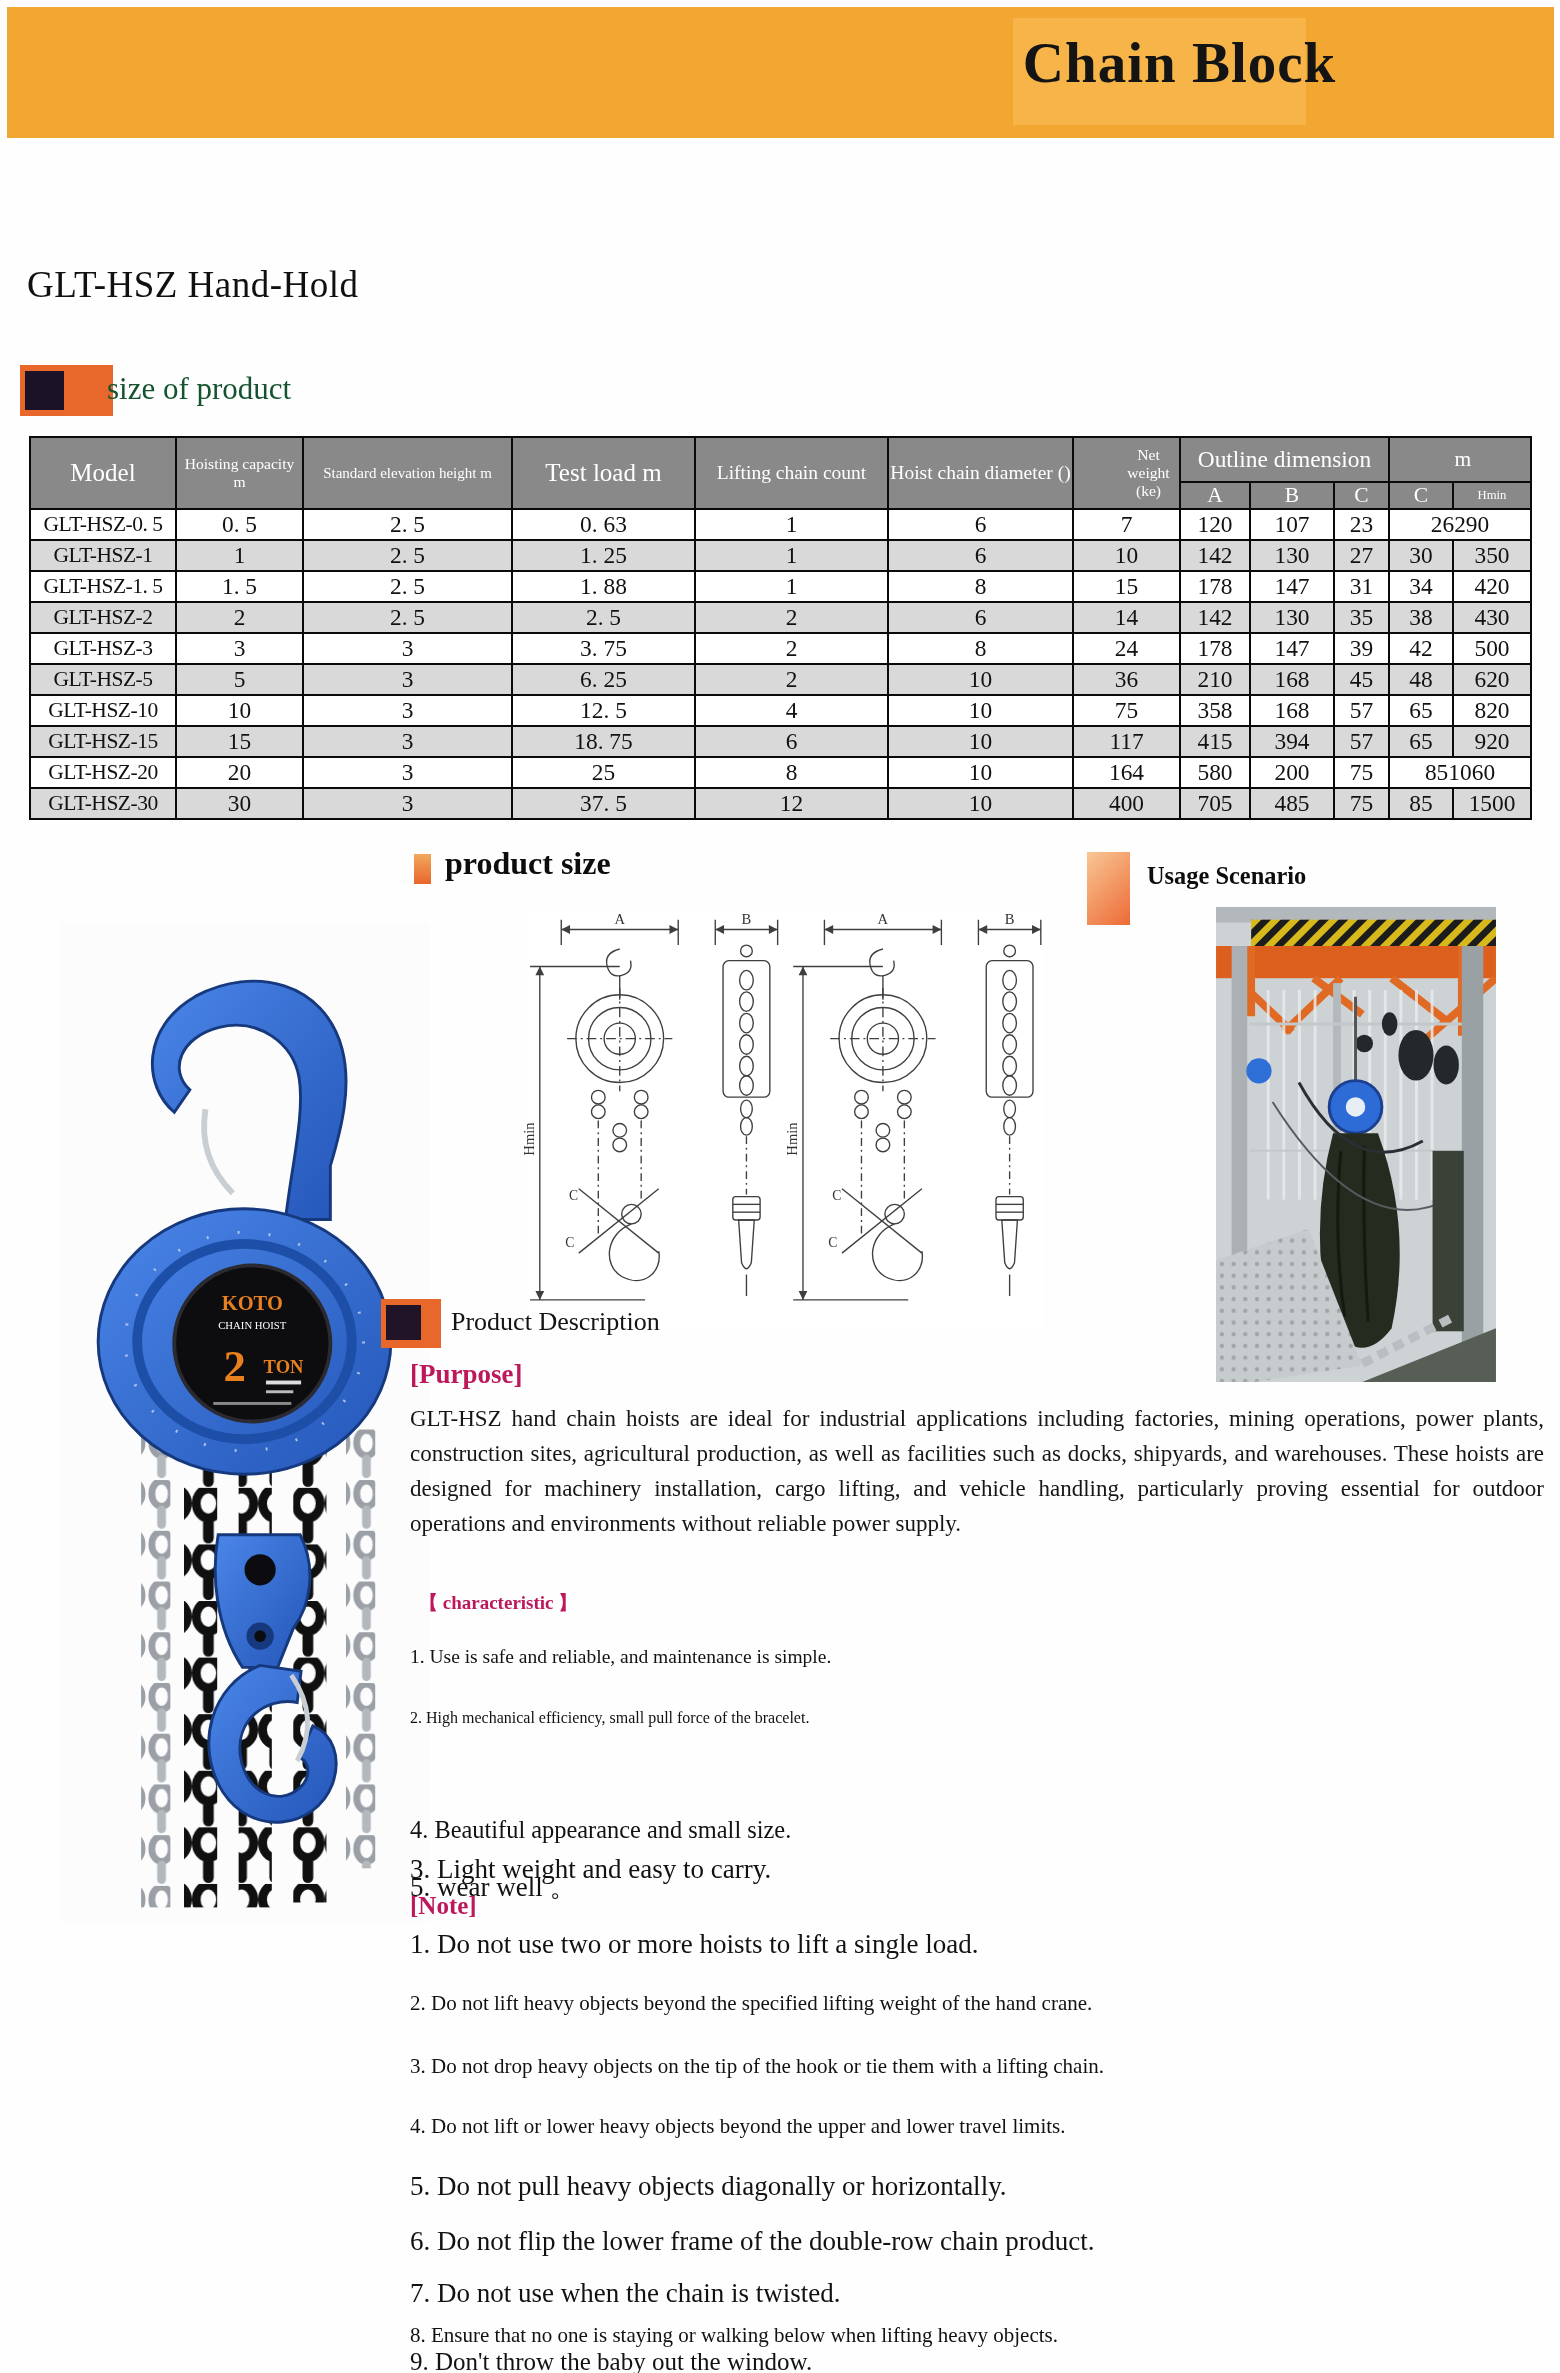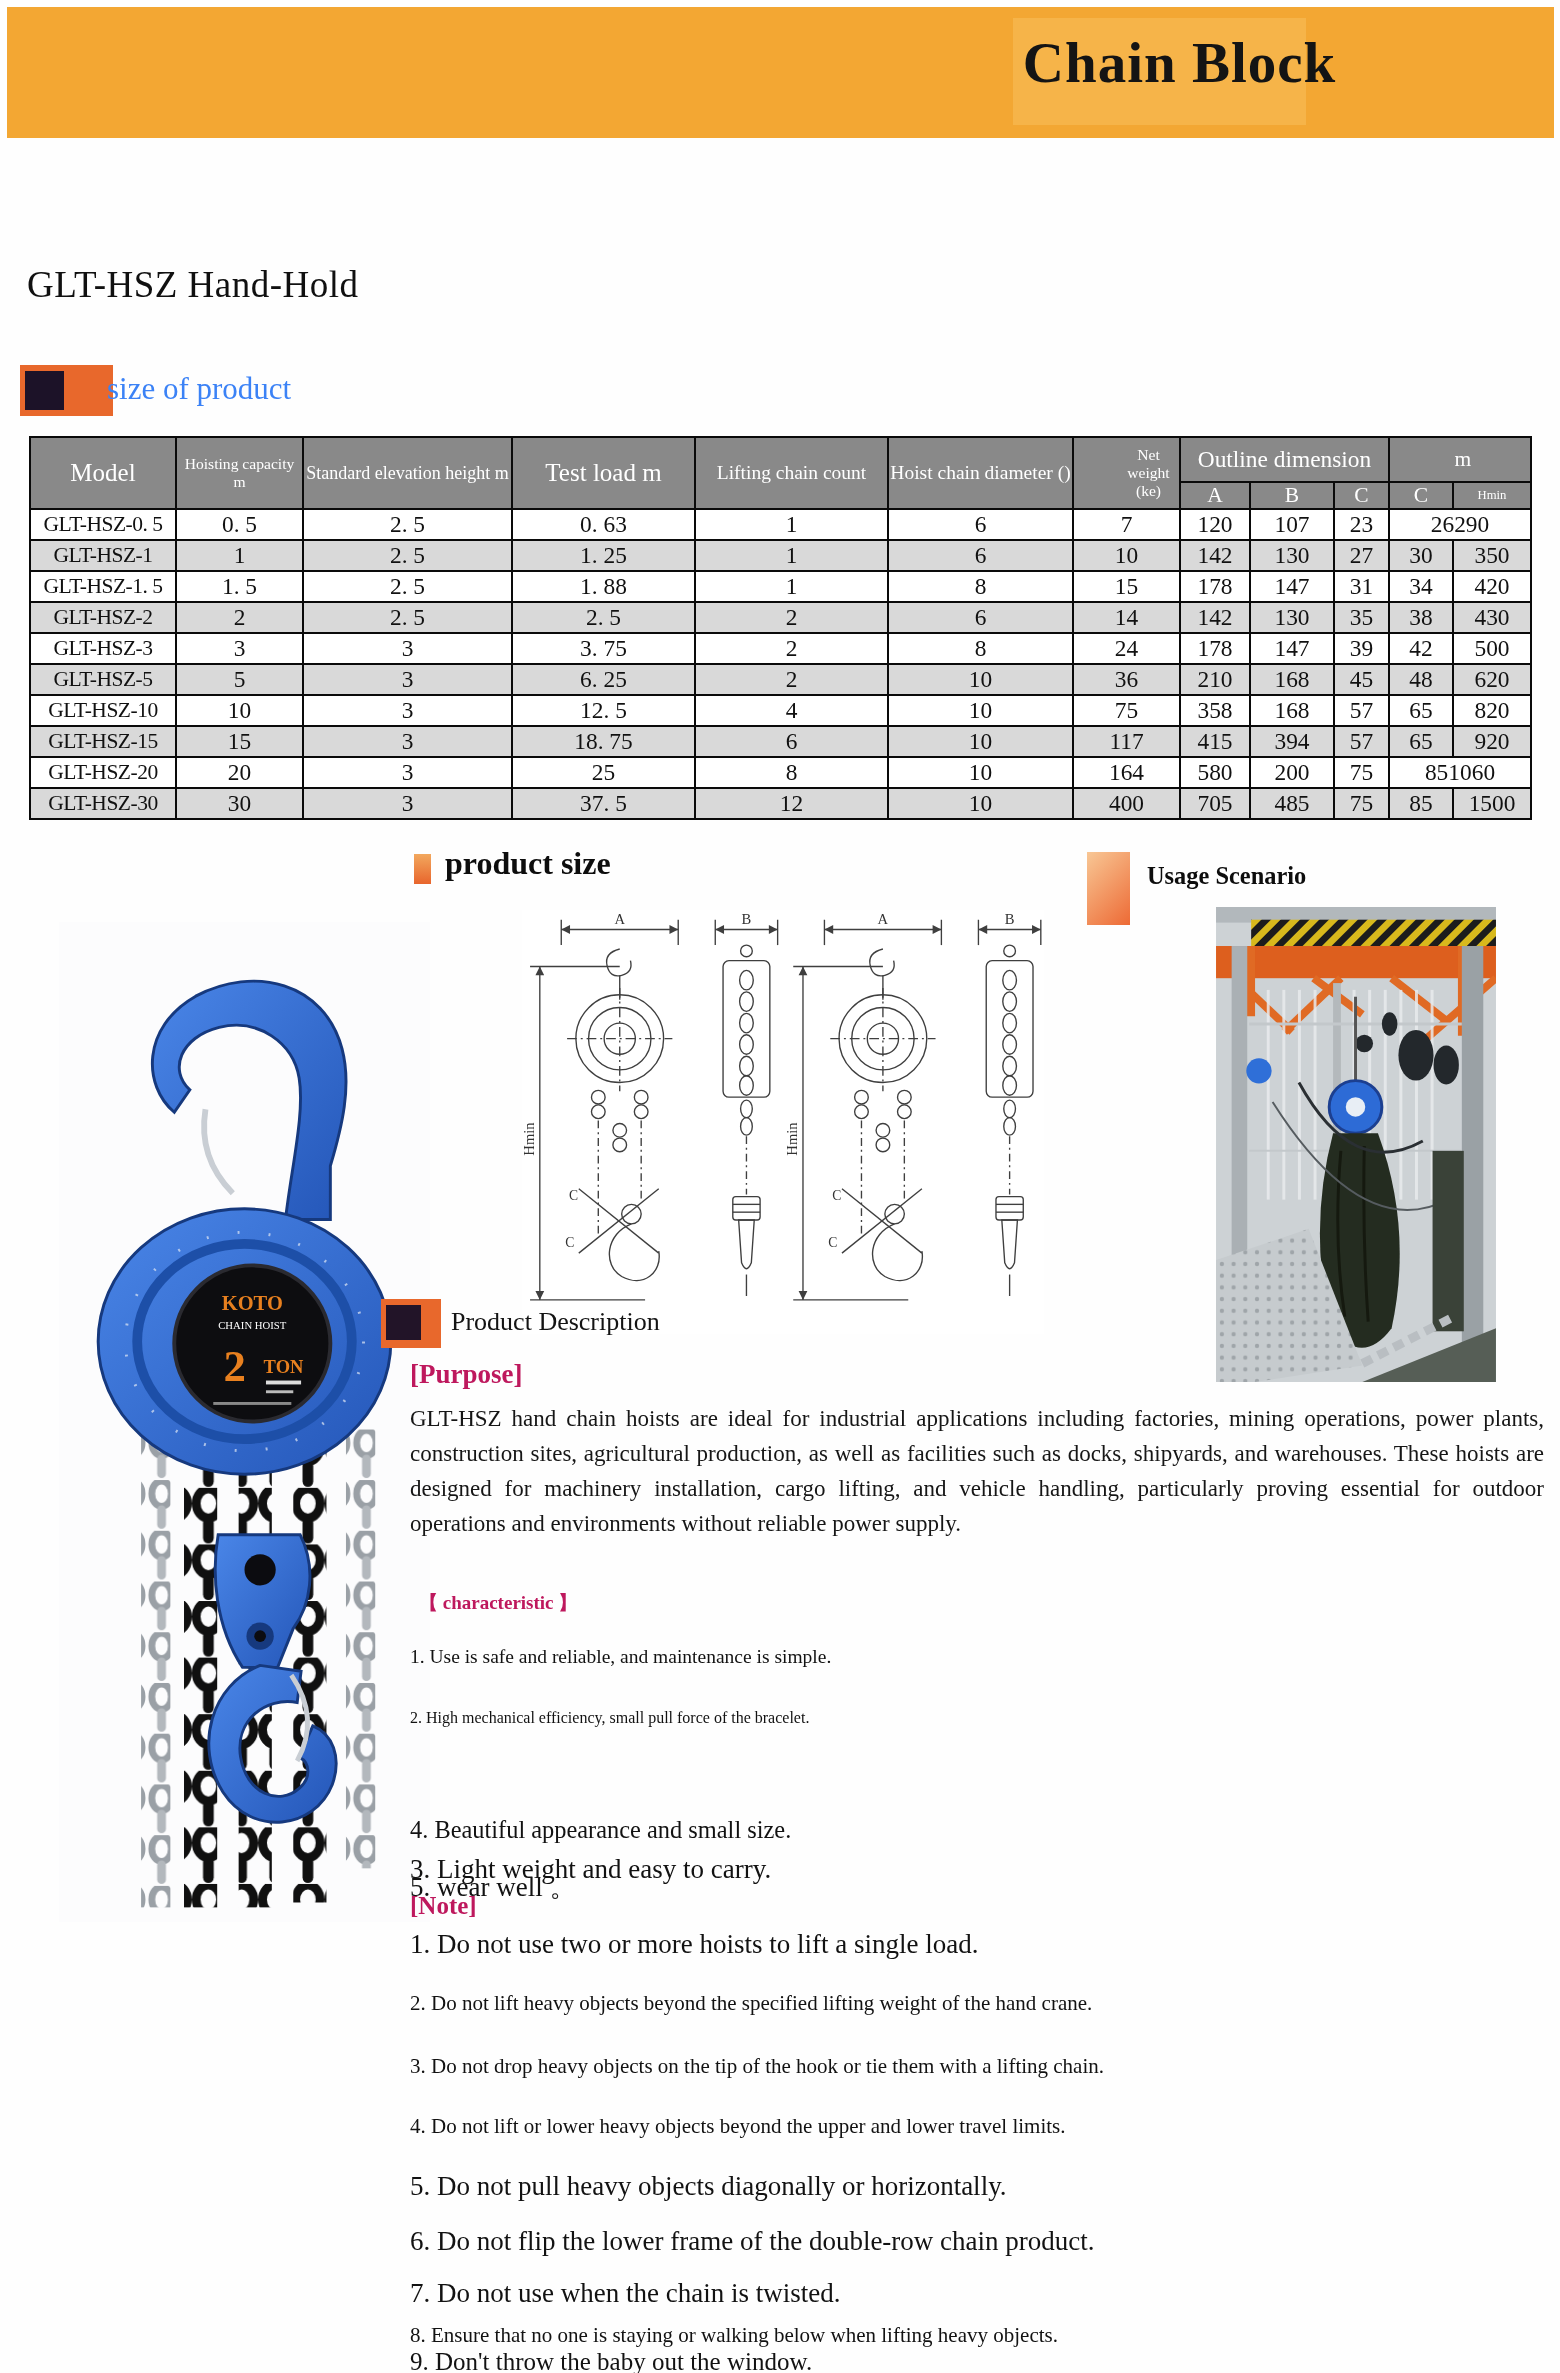--- a/index.html
+++ b/index.html
@@ -9,41 +9,41 @@
   
   .banner { position:absolute; left:6.8px; top:6.8px; width:1547px; height:131px; background:#F3A733; }
   .banner-box { position:absolute; left:1006px; top:11.7px; width:293px; height:107px; background:#F6B449; }
   .banner-title { position:absolute; left:1016px; top:23.4px; width:419px; font-size:57px; font-weight:bold; color:#141414; letter-spacing:1px; white-space:nowrap; }
 
   .main-heading { position:absolute; left:27px; top:263px; font-size:37px; font-weight:normal; color:#101010; letter-spacing:0.5px; }
 
   
   .sec-size-bullet { position:absolute; left:19.5px; top:365px; width:93px; height:51px; background:#E8682C; }
   .sec-size-dark { position:absolute; left:5.9px; top:5.9px; width:39px; height:39px; background:#1c1228; }
-  .sec-size-label { position:absolute; left:107px; top:371px; font-size:31px; color:#3b82f6; }
+  .sec-size-label { position:absolute; left:107px; top:371px; font-size:31px; color:#14532d; }
 
   .ps-bullet { position:absolute; left:414px; top:854px; width:16.6px; height:30px; background:linear-gradient(180deg,#F2A85E,#E8652C); }
   .ps-label { position:absolute; left:445px; top:845px; font-size:32px; font-weight:bold; color:#0d0d0d; }
 
   .us-bullet { position:absolute; left:1087px; top:852px; width:43px; height:73px; background:linear-gradient(135deg,#F8C795,#ED6A35); }
   .us-label { position:absolute; left:1147px; top:862px; font-size:24.4px; font-weight:bold; color:#0d0d0d; }
 
   .pd-bullet { position:absolute; left:381px; top:1299px; width:60px; height:49px; background:#E8682C; }
   .pd-dark { position:absolute; left:4.9px; top:5.9px; width:35px; height:35px; background:#221428; }
   .pd-label { position:absolute; left:451px; top:1307px; font-size:26px; color:#141414; }
 
   
   table.spec { position:absolute; left:29px; top:436px; width:1502px; border-collapse:collapse; table-layout:fixed; }
   table.spec th, table.spec td { border:2px solid #0a0a0a; text-align:center; overflow:hidden; }
   table.spec th { background:#898989; color:#ffffff; font-weight:normal; }
   table.spec thead tr.hr1 th { height:45px; }
   table.spec thead tr.hr2 th { height:27px; }
   th.h-model { font-size:25px; }
   th.h-sm { font-size:15.6px; }
-  th.h-md { font-size:18px; }
+  th.h-md { font-size:15px; }
   th.h-lg { font-size:25px; }
   th.h-bold { font-size:19.5px; font-weight:bold; }
   th.h-bsm { font-size:15.6px; font-weight:bold;padding-left:44px; }
   th.h-outline { font-size:23.4px; font-weight:bold; }
   th.h-unit { font-size:21.5px; text-align:left; padding-left:5.9px; }
   th.sub-dark { color:#4a4a4a; font-size:21.5px; }
   th.sub-light { color:#c4c4c4; font-size:21.5px; }
   th.sub-light-sm { color:#c4c4c4; font-size:12.7px; }
   table.spec td { font-size:23.4px; height:31px; padding:0; color:#111; background:#ffffff; }
   table.spec td.model-cell { font-size:21.5px; letter-spacing:-0.5px; }

